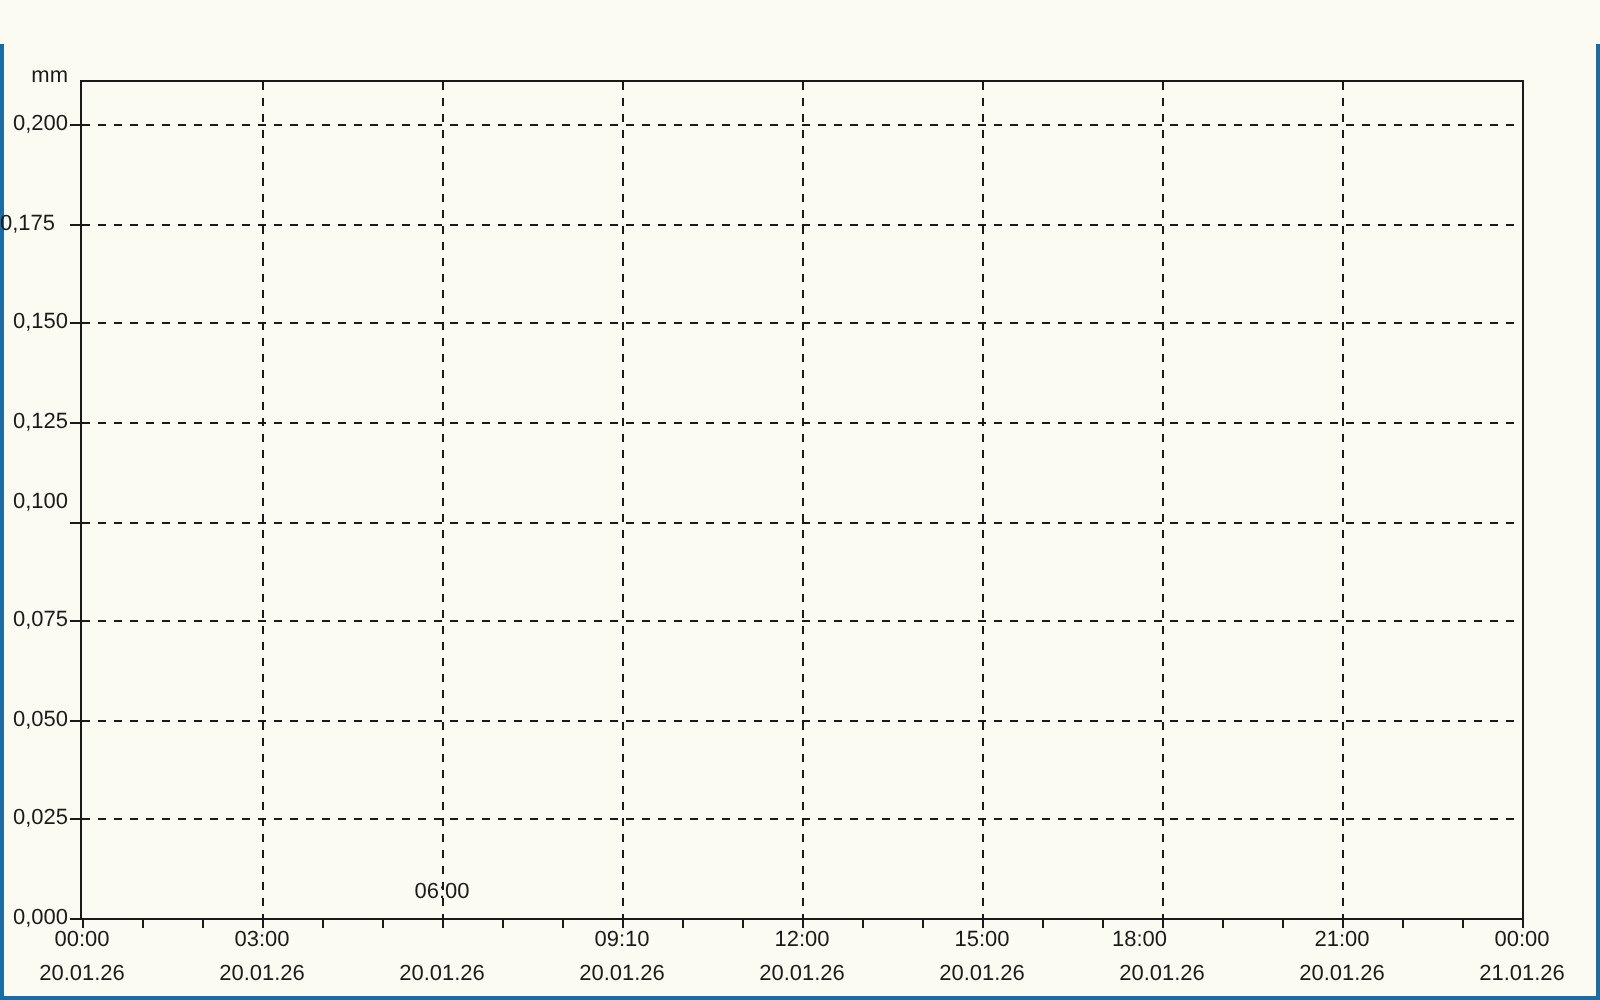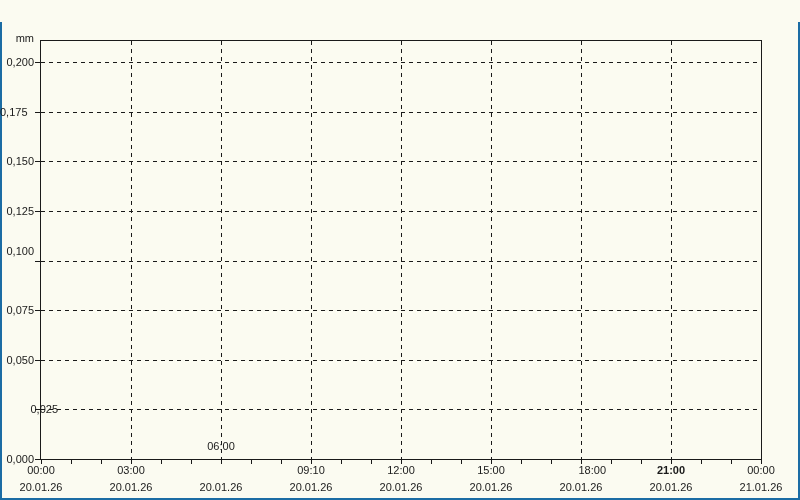--- a/index.html
+++ b/index.html
@@ -62,45 +62,45 @@
       <div style="left: 35px; top: 261px; width: 5px; height: 1px; background: rgb(26, 26, 26);"></div>
       <div style="left: 0px; top: 245px; width: 34px; height: 12px; line-height: 12px; text-align: right;">0,100</div>
       <div style="left: 41px; top: 310px; width: 720px; height: 1px; background: repeating-linear-gradient(90deg, rgb(26, 26, 26) 0px, rgb(26, 26, 26) 4px, transparent 4px, transparent 8px);"></div>
       <div style="left: 35px; top: 310px; width: 5px; height: 1px; background: rgb(26, 26, 26);"></div>
       <div style="left: 0px; top: 304px; width: 34px; height: 12px; line-height: 12px; text-align: right;">0,075</div>
       <div style="left: 41px; top: 360px; width: 720px; height: 1px; background: repeating-linear-gradient(90deg, rgb(26, 26, 26) 0px, rgb(26, 26, 26) 4px, transparent 4px, transparent 8px);"></div>
       <div style="left: 35px; top: 360px; width: 5px; height: 1px; background: rgb(26, 26, 26);"></div>
       <div style="left: 0px; top: 354px; width: 34px; height: 12px; line-height: 12px; text-align: right;">0,050</div>
       <div style="left: 41px; top: 409px; width: 720px; height: 1px; background: repeating-linear-gradient(90deg, rgb(26, 26, 26) 0px, rgb(26, 26, 26) 4px, transparent 4px, transparent 8px);"></div>
       <div style="left: 35px; top: 409px; width: 5px; height: 1px; background: rgb(26, 26, 26);"></div>
-      <div style="left: 0px; top: 403px; width: 34px; height: 12px; line-height: 12px; text-align: right; padding-left: 24px;">0,025</div>
+      <div style="left: 0px; top: 403px; width: 34px; height: 12px; line-height: 12px; text-align: right;">0,025</div>
       <div style="left: 35px; top: 459px; width: 5px; height: 1px; background: rgb(26, 26, 26);"></div>
       <div style="left: 0px; top: 453px; width: 34px; height: 12px; line-height: 12px; text-align: right;">0,000</div>
       <div style="left: 16px; top: 464px; width: 50px; height: 12px; line-height: 12px; text-align: center;">00:00</div>
       <div style="left: 11px; top: 481px; width: 60px; height: 12px; line-height: 12px; text-align: center;">20.01.26</div>
       <div style="left: 131px; top: 41px; width: 1px; height: 418px; background: repeating-linear-gradient(rgb(26, 26, 26) 0px, rgb(26, 26, 26) 4px, transparent 4px, transparent 8px);"></div>
       <div style="left: 106px; top: 464px; width: 50px; height: 12px; line-height: 12px; text-align: center;">03:00</div>
       <div style="left: 101px; top: 481px; width: 60px; height: 12px; line-height: 12px; text-align: center;">20.01.26</div>
       <div style="left: 221px; top: 41px; width: 1px; height: 418px; background: repeating-linear-gradient(rgb(26, 26, 26) 0px, rgb(26, 26, 26) 4px, transparent 4px, transparent 8px);"></div>
       <div style="left: 196px; top: 440px; width: 50px; height: 12px; line-height: 12px; text-align: center;">06:00</div>
       <div style="left: 191px; top: 481px; width: 60px; height: 12px; line-height: 12px; text-align: center;">20.01.26</div>
       <div style="left: 311px; top: 41px; width: 1px; height: 418px; background: repeating-linear-gradient(rgb(26, 26, 26) 0px, rgb(26, 26, 26) 4px, transparent 4px, transparent 8px);"></div>
       <div style="left: 286px; top: 464px; width: 50px; height: 12px; line-height: 12px; text-align: center;">09:10</div>
       <div style="left: 281px; top: 481px; width: 60px; height: 12px; line-height: 12px; text-align: center;">20.01.26</div>
       <div style="left: 401px; top: 41px; width: 1px; height: 418px; background: repeating-linear-gradient(rgb(26, 26, 26) 0px, rgb(26, 26, 26) 4px, transparent 4px, transparent 8px);"></div>
       <div style="left: 376px; top: 464px; width: 50px; height: 12px; line-height: 12px; text-align: center;">12:00</div>
       <div style="left: 371px; top: 481px; width: 60px; height: 12px; line-height: 12px; text-align: center;">20.01.26</div>
       <div style="left: 491px; top: 41px; width: 1px; height: 418px; background: repeating-linear-gradient(rgb(26, 26, 26) 0px, rgb(26, 26, 26) 4px, transparent 4px, transparent 8px);"></div>
       <div style="left: 466px; top: 464px; width: 50px; height: 12px; line-height: 12px; text-align: center;">15:00</div>
       <div style="left: 461px; top: 481px; width: 60px; height: 12px; line-height: 12px; text-align: center;">20.01.26</div>
       <div style="left: 581px; top: 41px; width: 1px; height: 418px; background: repeating-linear-gradient(rgb(26, 26, 26) 0px, rgb(26, 26, 26) 4px, transparent 4px, transparent 8px);"></div>
-      <div style="left: 556px; top: 464px; width: 50px; height: 12px; line-height: 12px; text-align: right;">18:00</div>
+      <div style="left: 556px; top: 464px; width: 50px; height: 12px; line-height: 12px; text-align: left;">18:00</div>
       <div style="left: 551px; top: 481px; width: 60px; height: 12px; line-height: 12px; text-align: center;">20.01.26</div>
       <div style="left: 671px; top: 41px; width: 1px; height: 418px; background: repeating-linear-gradient(rgb(26, 26, 26) 0px, rgb(26, 26, 26) 4px, transparent 4px, transparent 8px);"></div>
-      <div style="left: 646px; top: 464px; width: 50px; height: 12px; line-height: 12px; text-align: center; font-weight: bold;">21:00</div>
+      <div style="left: 646px; top: 464px; width: 50px; height: 12px; line-height: 12px; text-align: center;">21:00</div>
       <div style="left: 641px; top: 481px; width: 60px; height: 12px; line-height: 12px; text-align: center;">20.01.26</div>
       <div style="left: 736px; top: 464px; width: 50px; height: 12px; line-height: 12px; text-align: center;">00:00</div>
       <div style="left: 731px; top: 481px; width: 60px; height: 12px; line-height: 12px; text-align: center;">21.01.26</div>
       <div style="left: 41px; top: 460px; width: 1px; height: 4px; background: rgb(26, 26, 26);"></div>
       <div style="left: 71px; top: 460px; width: 1px; height: 4px; background: rgb(26, 26, 26);"></div>
       <div style="left: 101px; top: 460px; width: 1px; height: 4px; background: rgb(26, 26, 26);"></div>
       <div style="left: 131px; top: 460px; width: 1px; height: 4px; background: rgb(26, 26, 26);"></div>
       <div style="left: 161px; top: 460px; width: 1px; height: 4px; background: rgb(26, 26, 26);"></div>
       <div style="left: 191px; top: 460px; width: 1px; height: 4px; background: rgb(26, 26, 26);"></div>
       <div style="left: 221px; top: 460px; width: 1px; height: 4px; background: rgb(26, 26, 26);"></div>

